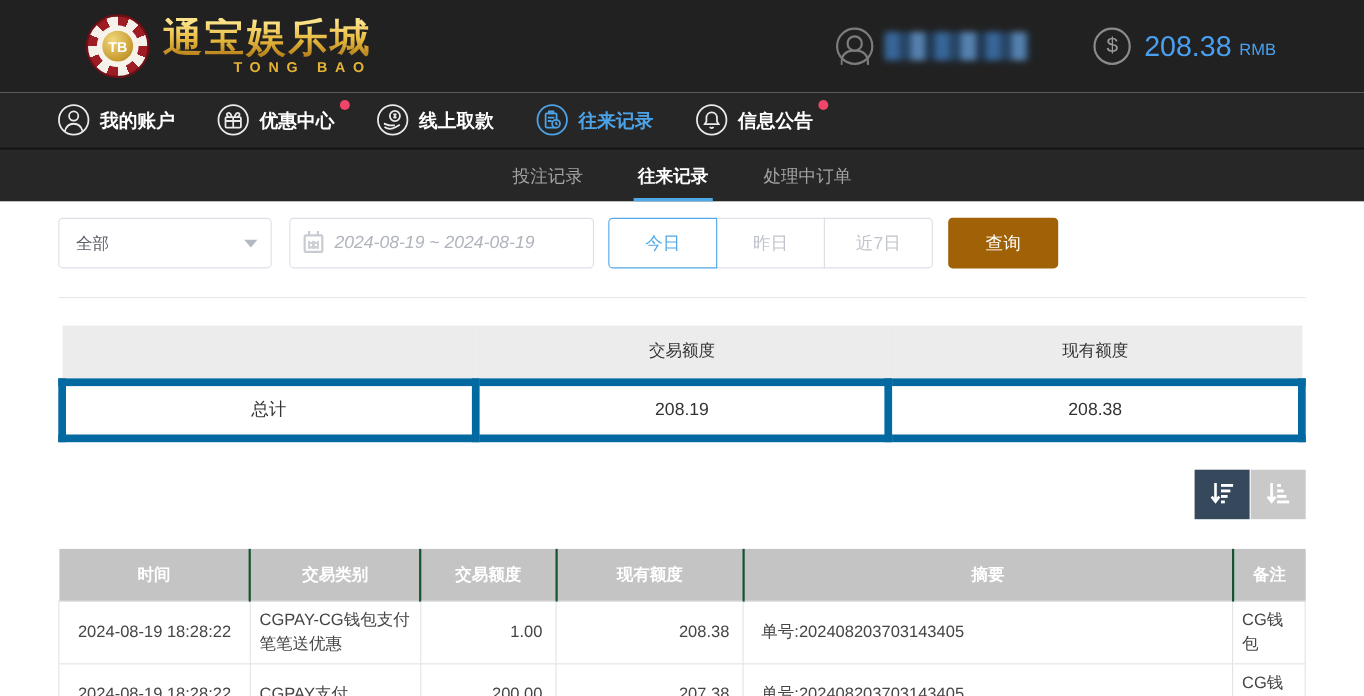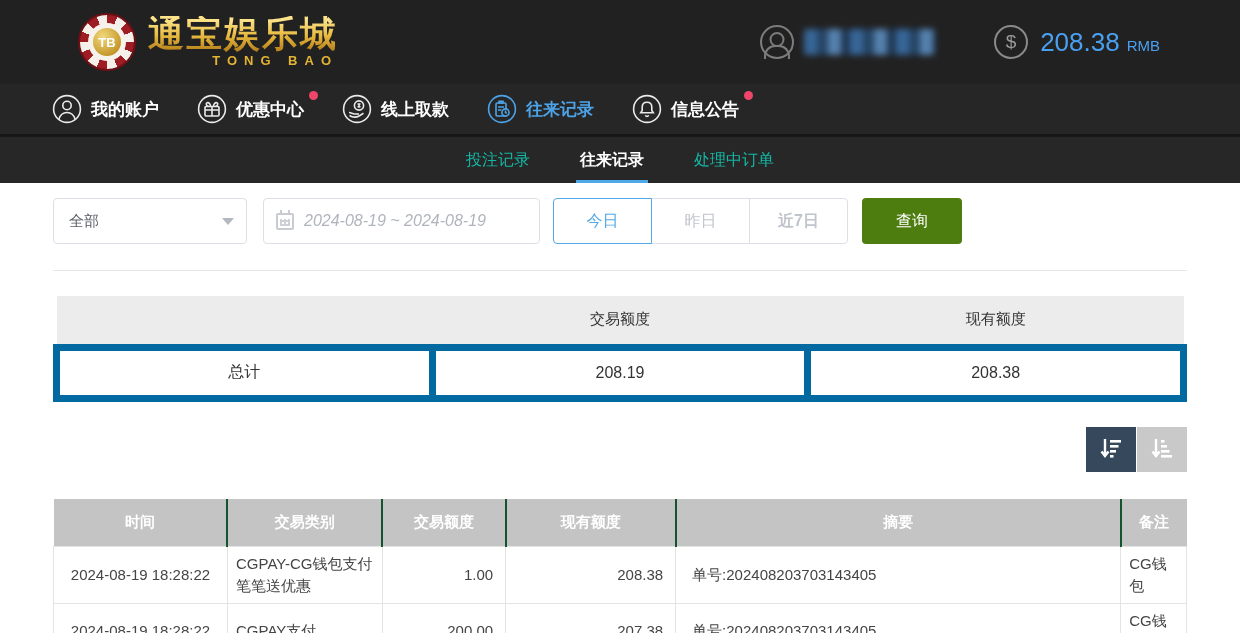--- a/index.html
+++ b/index.html
@@ -49,21 +49,21 @@
     cursor:pointer; color:#fff; font-size:17px; font-weight:600; }
   .nav-item svg { margin-right:9px; }
   .nav-item.active { color:#4da3e8; }
   .badge-dot { position:absolute; top:-3px; right:-14px; width:9px; height:9px;
     border-radius:50%; background:#ef4568; }
 
   
   .subnav { height:46px; background:#272727; display:flex; align-items:center;
     justify-content:center; }
   .tab { height:46px; display:flex; align-items:center; padding:0 4px; margin:0 21px;
-    color:#14b8a6; font-size:16px; cursor:pointer; position:relative; }
+    color:#a3a3a3; font-size:16px; cursor:pointer; position:relative; }
   .tab.active { color:#fff; font-weight:600; }
   .tab.active .tab-underline { position:absolute; left:0; right:0; bottom:0; height:3px;
     background:#4fa9e9; }
 
   
   .content { padding:0 53px; }
   .filter-row { margin-top:15px; display:flex; align-items:center; }
   .select-box { width:194px; height:46px; border:1px solid #dcdfe6; border-radius:4px;
     display:flex; align-items:center; padding:0 12px 0 15px; cursor:pointer; }
   .select-value { font-size:15px; color:#5a5e66; flex:1; }
@@ -76,23 +76,23 @@
   .cal-icon::before { content:""; position:absolute; top:-5px; left:2px; width:2px; height:4px; background:#c8cbd2; }
   .cal-icon::after { content:""; position:absolute; top:-5px; right:2px; width:2px; height:4px; background:#c8cbd2; }
   .cal-grid { position:absolute; left:2px; right:2px; top:4px; bottom:2px;
     background:repeating-linear-gradient(90deg,#c8cbd2 0 2px,transparent 2px 4px),
                repeating-linear-gradient(0deg,#c8cbd2 0 2px,transparent 2px 4px); opacity:.9; }
   .date-text { font-size:16px; color:#b0b4bc;font-style:italic; }
   .btn-group { display:flex; margin-left:13px; }
   .qbtn { width:99px; height:46px; background:#fff; border:1px solid #dcdfe6;
     color:#c0c4cc; font-size:16px; cursor:pointer; margin-left:-1px; position:relative; }
   .qbtn:first-child { border-radius:4px 0 0 4px; margin-left:0; }
-  .qbtn:last-child { border-radius:0 4px 4px 0;font-weight:bold; }
+  .qbtn:last-child { border-radius:0 4px 4px 0; }
   .qbtn.active { border-color:#53a8e8; color:#53a8e8; z-index:2; }
-  .search-btn { width:100px; height:46px; margin-left:14px; background:#4d7c0f; border:none;
+  .search-btn { width:100px; height:46px; margin-left:14px; background:#a16207; border:none;
     border-radius:4px; color:#fff; font-size:16px; cursor:pointer; }
 
   .divider { margin-top:26px; height:1px; background:#e7e7e7; }
 
   
   .summary { width:100%; margin-top:25px; border-collapse:collapse; table-layout:fixed; }
   .summary thead td { height:51px; background:#ececec; text-align:center;
     font-size:15px; color:#333; }
   .summary tbody td { height:51px; background:#fff; text-align:center; font-size:16px;
     color:#333; border:7px solid #0369a1; }

